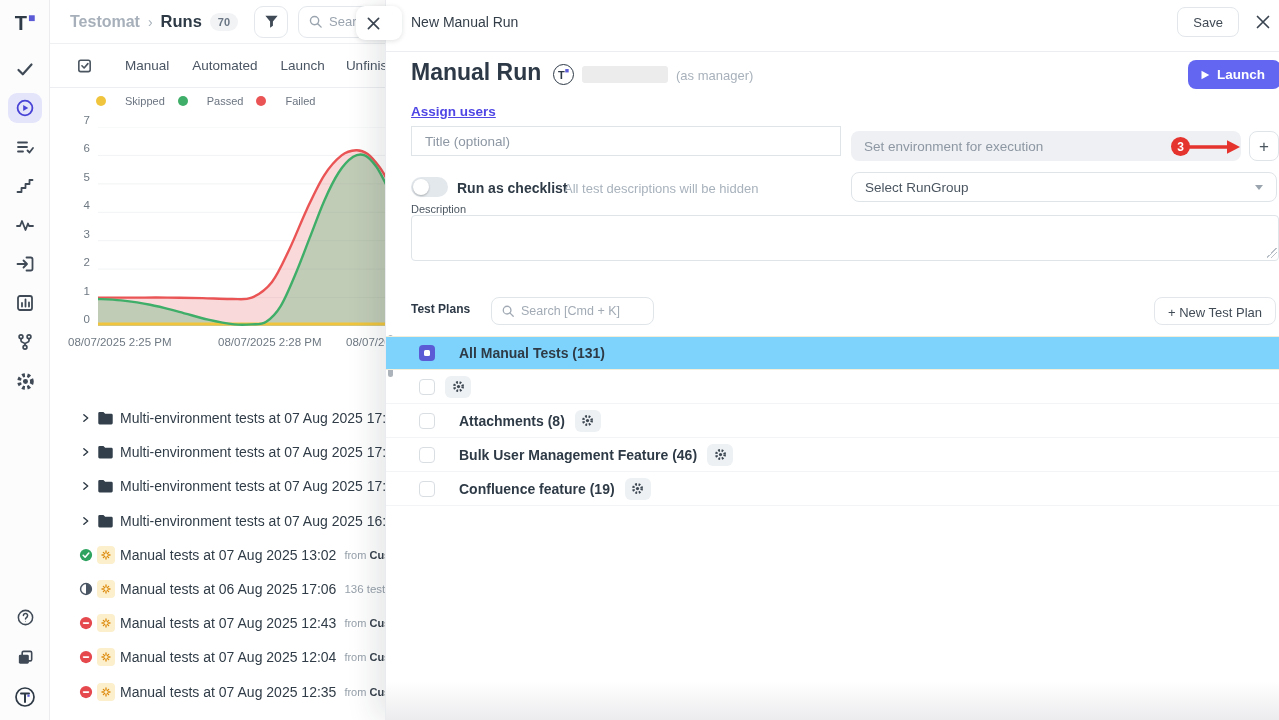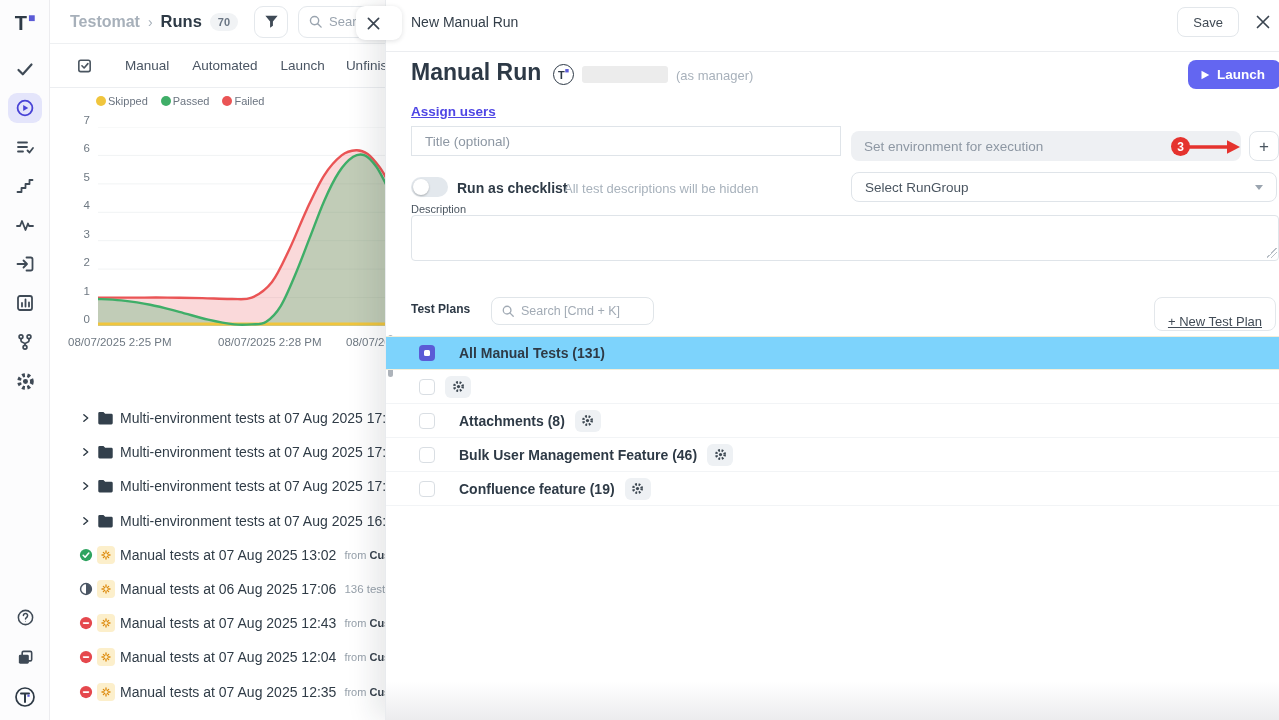--- a/index.html
+++ b/index.html
@@ -29,21 +29,21 @@
   .search-box input::placeholder { color:#9aa4af; }
 
   .tabsbar { position:absolute; left:0; top:44px; width:400px; height:44px; border-bottom:1px solid #eceef1; display:flex; align-items:center; }
   .tabsbar .selicon { margin-left:26px; color:#4a5560; display:flex; }
   .tab { font-size:13.5px; color:#4a5563; cursor:pointer; }
   .tab.t0{ margin-left:32px; } .tab.t1{ margin-left:23px; } .tab.t2{ margin-left:23px; } .tab.t3{ margin-left:21px; }
 
   
   .chart { position:absolute; left:10px; top:88px; width:375px; height:270px; overflow:hidden; }
   .legend { position:absolute; left:36px; top:7px; display:flex; align-items:center; gap:13px; }
-  .legend .li { display:flex; align-items:center; gap:2px; font-size:11px; color:#6b7480; }
+  .legend .li { display:flex; align-items:center; gap:19px; font-size:11px; color:#6b7480; }
   .legend .dot { width:10px; height:10px; border-radius:50%; }
   .ylabels { position:absolute; left:0; top:32px; width:30px; height:210px; }
   .ylabels span { position:absolute; right:0; font-size:11.5px; color:#6e7882; transform:translateY(-6px); }
   .plot { position:absolute; left:38px; top:39px; width:290px; height:199px; }
   .xlabels { position:absolute; left:38px; top:248px; width:337px; height:16px; }
   .xlabels span { position:absolute; font-size:11.5px; color:#6e7882; white-space:nowrap; }
 
   
   .runs { position:absolute; left:0; top:401px; width:335px; }
   .run-row { position:relative; height:34.2px; display:flex; align-items:center; white-space:nowrap; overflow:hidden; cursor:pointer; }
@@ -88,21 +88,21 @@
   .rungroup .caret { margin-left:auto; width:0; height:0; border-left:4px solid transparent; border-right:4px solid transparent; border-top:5px solid #9aa4af; }
   .desc-label { position:absolute; left:25px; top:203px; font-size:11px; color:#4a5560; }
   .desc-area { position:absolute; left:25px; top:215px; width:868px; height:46px; border:1px solid #dfe4e9; border-radius:4px; resize:none; font-family:inherit; font-size:13px; padding:6px 10px; color:#3e4752; }
   .resize-corner { position:absolute; left:881px; top:248px; width:10px; height:10px; pointer-events:none;
     background:linear-gradient(135deg, transparent 45%, #b9c0c7 45%, #b9c0c7 52%, transparent 52%, transparent 68%, #b9c0c7 68%, #b9c0c7 75%, transparent 75%); }
 
   .tp-heading { position:absolute; left:25px; top:302px; font-size:12px; font-weight:700; color:#2d3946; }
   .tp-search { position:absolute; left:105px; top:297px; width:163px; height:28px; border:1px solid #e0e5e9; border-radius:8px; display:flex; align-items:center; gap:6px; padding-left:9px; background:#fff; }
   .tp-search input { border:none; outline:none; width:120px; font-size:12.5px; font-family:inherit; color:#3e4752; background:transparent; }
   .tp-search input::placeholder { color:#a2abb5; }
-  .new-tp-btn { position:absolute; right:3px; top:297px; height:28px; padding:16px 13px; background:#fff; border:1px solid #e3e7eb; border-radius:8px; font-size:13px; color:#414b56; font-family:inherit; cursor:pointer;text-decoration:underline; }
+  .new-tp-btn { position:absolute; right:3px; top:297px; height:28px; padding:7px 13px; background:#fff; border:1px solid #e3e7eb; border-radius:8px; font-size:13px; color:#414b56; font-family:inherit; cursor:pointer; }
 
   .tp-list { position:absolute; left:0; top:336px; width:100%; }
   .tp-row { position:relative; height:34px; display:flex; align-items:center; padding-left:33px; border-bottom:1px solid #f2f4f6; cursor:pointer; }
   .tp-row.selected { background:#7dd3fc; border-top:1px solid #f3eed8; border-bottom:1px solid #f3eed8; }
   .cb { width:16px; height:16px; border-radius:4px; flex:0 0 auto; }
   .cb.checked { background:#5b5bd6; display:flex; align-items:center; justify-content:center; }
   .cb.checked .inner { width:6px; height:6px; background:#fff; border-radius:1.5px; }
   .cb.empty { background:#fff; border:1.5px solid #d9dee3; }
   .tp-label { margin-left:24px; font-size:14px; font-weight:600; color:#2e3a46; white-space:nowrap; }
   .gear-pill { margin-left:10px; width:26px; height:22px; background:#eef1f4; border-radius:6px; display:flex; align-items:center; justify-content:center; cursor:pointer; }

